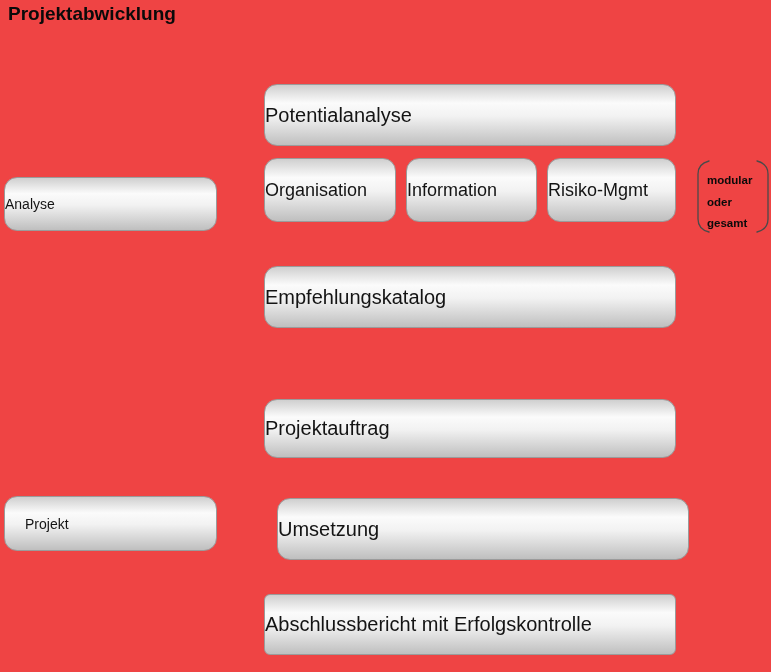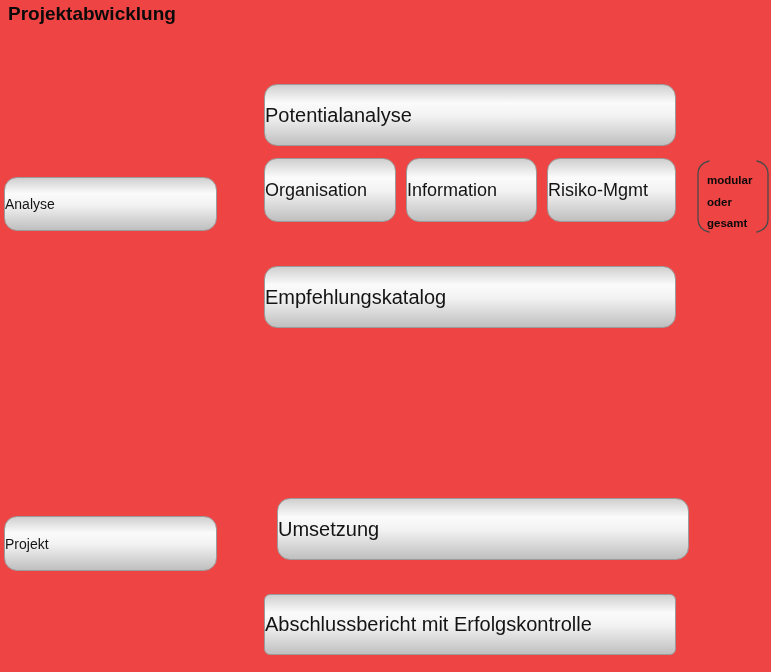--- a/index.html
+++ b/index.html
@@ -36,21 +36,21 @@
     justify-content: flex-start;
     text-align: center;
     color: #141414;
   }
   .box--lg { font-size: 20px; }
   .box--md { font-size: 18px; line-height: 26px; }
   .box--sm { font-size: 14px; }
 
   
   .phase-analyse  { left: 4px;  top: 177px; width: 213px; height: 54px; }
-  .phase-projekt  { left: 4px;  top: 516px; width: 213px; height: 55px; }
+  .phase-projekt  { left: 4px;  top: 496px; width: 213px; height: 55px; padding-left: 20px; }
 
   
   .potentialanalyse   { left: 264px; top: 84px;  width: 412px; height: 62px; }
   .organisation       { left: 264px; top: 158px; width: 132px; height: 64px; }
   .information        { left: 406px; top: 158px; width: 131px; height: 64px; }
   .risiko             { left: 547px; top: 158px; width: 129px; height: 64px; flex-direction: row; }
   .empfehlungskatalog { left: 264px; top: 266px; width: 412px; height: 62px; }
   .projektauftrag     { left: 264px; top: 399px; width: 412px; height: 59px; }
   .umsetzung          { left: 264px; top: 498px; width: 412px; height: 62px; margin-left: 13px; }
   .abschlussbericht   { left: 264px; top: 594px; width: 412px; height: 61px; border-radius: 6px; }
@@ -116,20 +116,23 @@
 
   <div class="box box--md risiko">
     <span>Risiko-</span>
     <span>Mgmt</span>
   </div>
 
   <div class="box box--lg empfehlungskatalog">
     <span>Empfehlungskatalog</span>
   </div>
 
+  <div class="box box--lg projektauftrag">
+    <span>Projektauftrag</span>
+  </div>
 
   <div class="box box--lg umsetzung">
     <span>Umsetzung</span>
   </div>
 
   <div class="box box--lg abschlussbericht">
     <span>Abschlussbericht mit Erfolgskontrolle</span>
   </div>
 
   <div class="annotation">

